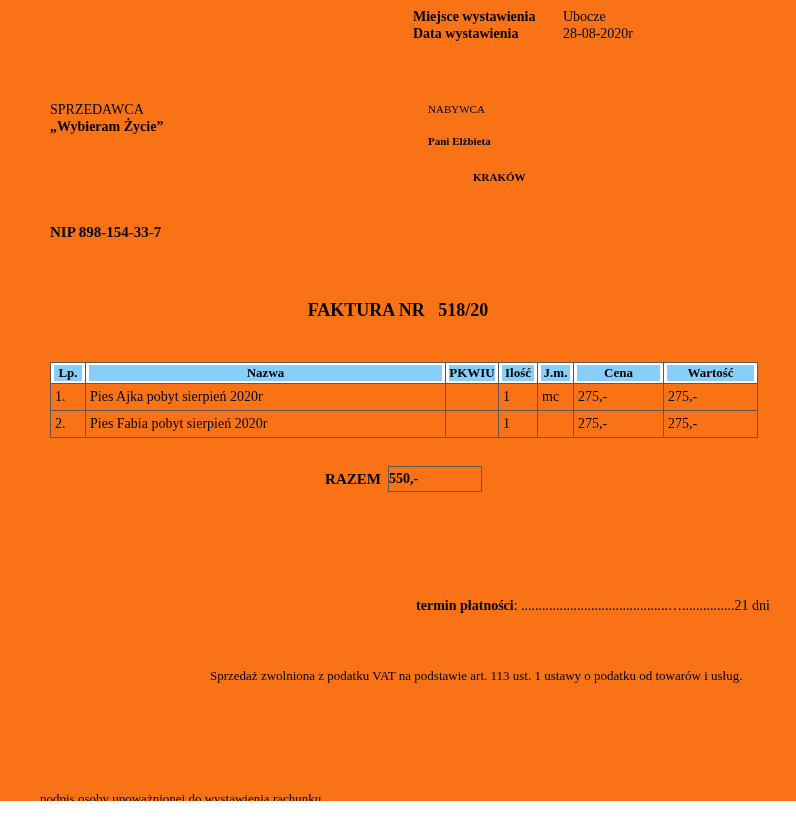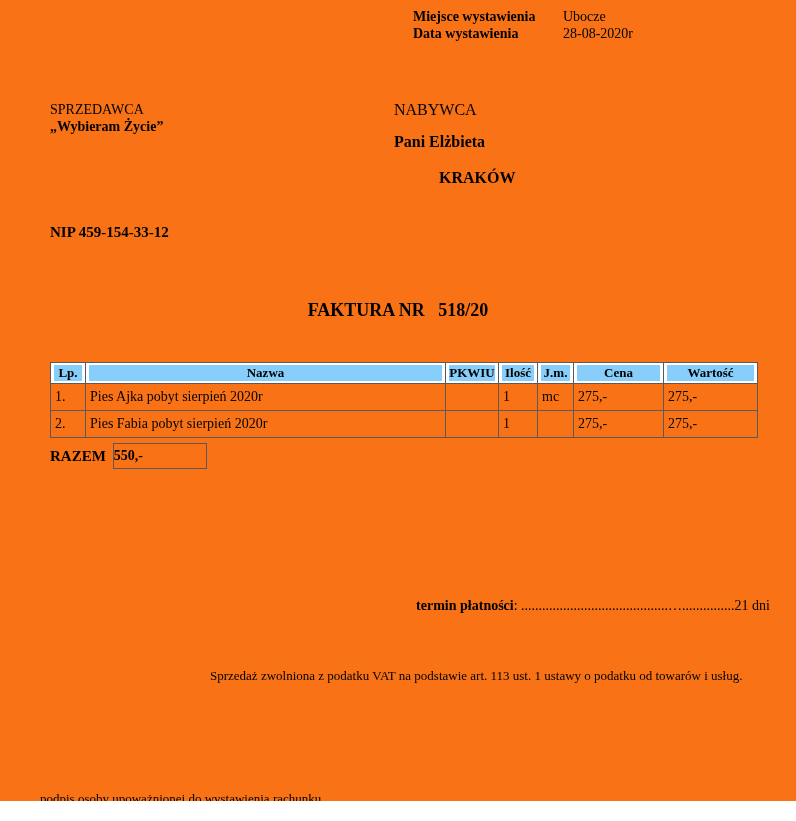--- a/index.html
+++ b/index.html
@@ -18,21 +18,21 @@
   .abs { position: absolute; }
 
   
   .issue-block { left: 413px; top: 8px; font-size: 14px; line-height: 17px; }
   .issue-row { display: flex; }
   .issue-row .lbl { font-weight: bold; width: 150px; }
 
   
   .seller-block { left: 50px; top: 101px; font-size: 14px; line-height: 17px; }
   .seller-name { font-weight: bold; }
-  .buyer-block { left: 394px; top: 101px; font-size: 16px; line-height: 17px; }
+  .buyer-block { left: 428px; top: 101px; font-size: 11px; line-height: 17px; }
   .buyer-name { font-weight: bold; margin-top: 15px; }
   .buyer-city { font-weight: bold; margin-top: 19px; padding-left: 45px; }
   .nip-line { left: 50px; top: 224px; font-size: 15px; font-weight: bold; }
 
   
   .invoice-title {
     left: 0; right: 0; top: 300px;
     text-align: center;
     font-size: 18px; font-weight: bold;
     white-space: pre;
@@ -59,24 +59,24 @@
     line-height: 16px;
   }
   table.items td {
     font-size: 14px;
     height: 27px;
     padding: 1px 4px;
     vertical-align: middle;
     text-align: left;
   }
   .razem-row {
-    left: 50px; top: 443px;
+    left: 50px; top: 466px;
     width: 707px;
     display: flex;
-    justify-content: flex-start;
+    justify-content: center;
     align-items: stretch;
     height: 26px;
   }
   .razem-label {
     font-weight: bold; font-size: 15px;
     display: flex; align-items: center;
     padding-right: 7px;
   }
   .razem-value {
     width: 94px;
@@ -121,21 +121,21 @@
     <div>SPRZEDAWCA</div>
     <div class="seller-name">„Wybieram Życie”</div>
   </div>
 
   <div class="abs buyer-block">
     <div>NABYWCA</div>
     <div class="buyer-name">Pani Elżbieta</div>
     <div class="buyer-city">KRAKÓW</div>
   </div>
 
-  <div class="abs nip-line">NIP 459-154-33-12</div>
+  <div class="abs nip-line">NIP 898-154-33-7</div>
 
   <div class="abs invoice-title">FAKTURA NR   518/20</div>
 
   <div class="abs items-table-wrap">
     <table class="items">
       <colgroup>
         <col style="width:35px">
           <col style="width:360px">
           <col style="width:53px">
         <col style="width:39px">

